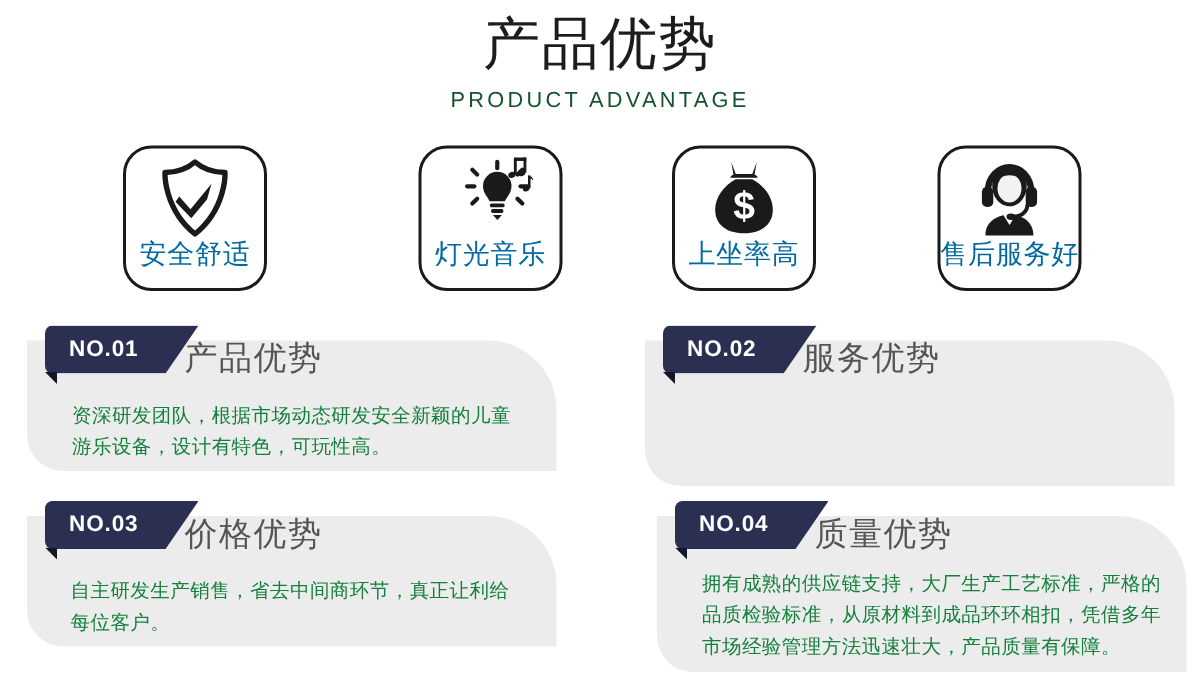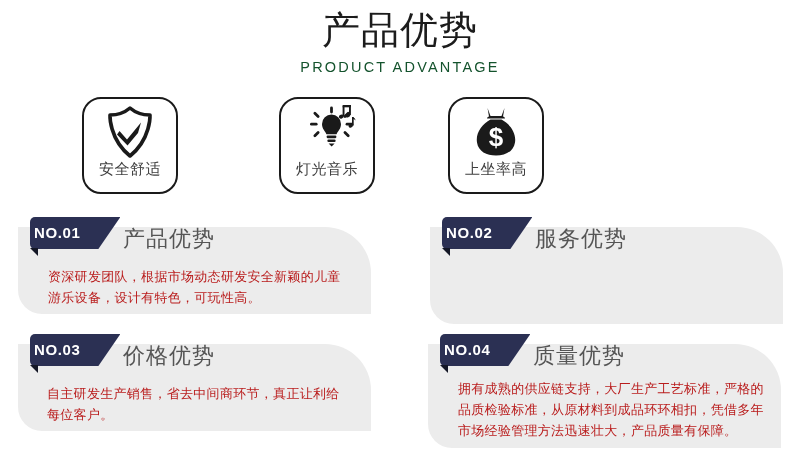--- a/index.html
+++ b/index.html
@@ -46,42 +46,42 @@
   }
   .icon-glyph {
     height:62px;
     width:100%;
     display:flex;
     align-items:center;
     justify-content:center;
     padding-top:4px;
   }
   .icon-label {
-    font-size:15px;
+    font-size:18px;
     line-height:16px;
-    color:#404040;
+    color:#0369a1;
     letter-spacing:.5px;
     white-space:nowrap;
   }
 
   
   .card {
     position:absolute;
     background:#ececec;
     border-top-right-radius:46px;
     border-bottom-left-radius:24px;
   }
   .badge-wrap { position:absolute; top:-10px; left:12px; height:32px; }
   .badge {
     position:relative;
     height:32px;
     background:#2b3053;
     border-top-left-radius:5px;
     border-bottom-left-radius:5px;
-    padding:0 30px 0 4px;
+    padding:0 30px 0 16px;
     display:flex; align-items:center;
     clip-path: polygon(0 0, 100% 0, calc(100% - 22px) 100%, 0 100%);
     padding-right:40px;
   }
   .badge-text {
     font-size:15px;
     font-weight:700;
     color:#ffffff;
     letter-spacing:.6px;
     line-height:32px;
@@ -102,21 +102,21 @@
     font-size:22px;
     line-height:26px;
     color:#555555;
     letter-spacing:1px;
     white-space:nowrap;
   }
   .card-body {
     position:absolute;
     font-size:13px;
     line-height:21px;
-    color:#b91c1c;
+    color:#15803d;
     letter-spacing:.3px;
   }
 </style>
 </head>
 <body>
 
 <div id="header">
   <div id="main-title">产品优势</div>
   <div id="sub-title">PRODUCT ADVANTAGE</div>
 </div>
@@ -169,20 +169,41 @@
     <div class="icon-glyph">
       <svg width="48" height="54" viewBox="0 0 48 54">
         <path d="M15.5 3 L18.5 11 L29.5 11 L32.5 3 L31 11.5 C31 11.5 33 12 33 13.5 L15 13.5 C15 12 17 11.5 17 11.5 Z" fill="#1a1a1a"></path>
         <path d="M18.5 14.5 C10 19 3.5 28 5 37.5 C6.4 46.5 14.5 50.5 24 50.5 C33.5 50.5 41.6 46.5 43 37.5 C44.5 28 38 19 29.5 14.5 Z" fill="#1a1a1a"></path>
         <text x="24" y="41" font-family="'Liberation Sans',sans-serif" font-size="26" font-weight="bold" fill="#ffffff" text-anchor="middle">$</text>
       </svg>
     </div>
     <div class="icon-label">上坐率高</div>
   </div>
 
+  <div class="icon-box" style="left:625px;top:0;">
+    <div class="icon-glyph">
+      <svg width="54" height="52" viewBox="0 0 54 52">
+
+        <path d="M27 4 C19.5 4 15.5 9.5 15.5 17.5 C15.5 25.5 20.5 31.5 27 31.5 C33.5 31.5 38.5 25.5 38.5 17.5 C38.5 9.5 34.5 4 27 4 Z" fill="#1a1a1a"></path>
+        <path d="M20.5 14 C22 10.5 32 10.5 33.5 14.5 C34.3 16.6 34.6 12 33 9 C31 5.3 23.5 5 21 8.5 C19.4 10.8 19.7 16 20.5 14 Z" fill="#ffffff" opacity="0"></path>
+        <ellipse cx="27" cy="19.5" rx="8" ry="9.5" fill="#f2f2f2"></ellipse>
+        <path d="M19 16.5 C19 9 35 9 35 16.5 L35 12 C35 6 19 6 19 12 Z" fill="#1a1a1a"></path>
+
+        <path d="M12.5 22 C12.5 12 19.5 5.5 27 5.5 C34.5 5.5 41.5 12 41.5 22" fill="none" stroke="#1a1a1a" stroke-width="4.2"></path>
+        <rect x="8.6" y="18.5" width="7.6" height="13.5" rx="3.4" fill="#1a1a1a"></rect>
+        <rect x="37.8" y="18.5" width="7.6" height="13.5" rx="3.4" fill="#1a1a1a"></rect>
+
+        <path d="M39 30 C39 36.5 33 38.5 29.5 38.5" fill="none" stroke="#1a1a1a" stroke-width="2.6"></path>
+        <ellipse cx="28" cy="38.5" rx="3" ry="2.1" fill="#1a1a1a"></ellipse>
+
+        <path d="M11 51 C11 42 18 38.5 23 37.5 L27 44 L31 37.5 C36 38.5 43 42 43 51 Z" fill="#1a1a1a"></path>
+      </svg>
+    </div>
+    <div class="icon-label">售后服务好</div>
+  </div>
 </div>
 
 <div class="card" style="left:18px;top:227px;width:353px;height:87px;">
   <div class="badge-wrap">
     <div class="badge">
       <span class="badge-text">NO.01</span>
     </div>
     <div class="badge-tail"></div>
   </div>
   <div class="card-heading" style="left:105px;top:-1px;">产品优势</div>
@@ -203,21 +224,21 @@
   <div class="badge-wrap">
     <div class="badge">
       <span class="badge-text">NO.03</span>
     </div>
     <div class="badge-tail"></div>
   </div>
   <div class="card-heading" style="left:105px;top:-1px;">价格优势</div>
   <div class="card-body" style="left:29px;top:39px;width:305px;">自主研发生产销售，省去中间商环节，真正让利给每位客户。</div>
 </div>
 
-<div class="card" style="left:428px;top:344px;width:353px;height:104px;">
+<div class="card" style="left:438px;top:344px;width:353px;height:104px;">
   <div class="badge-wrap">
     <div class="badge">
       <span class="badge-text">NO.04</span>
     </div>
     <div class="badge-tail"></div>
   </div>
   <div class="card-heading" style="left:105px;top:-1px;">质量优势</div>
   <div class="card-body" style="left:30px;top:34px;width:310px;">拥有成熟的供应链支持，大厂生产工艺标准，严格的品质检验标准，从原材料到成品环环相扣，凭借多年市场经验管理方法迅速壮大，产品质量有保障。</div>
 </div>
 

